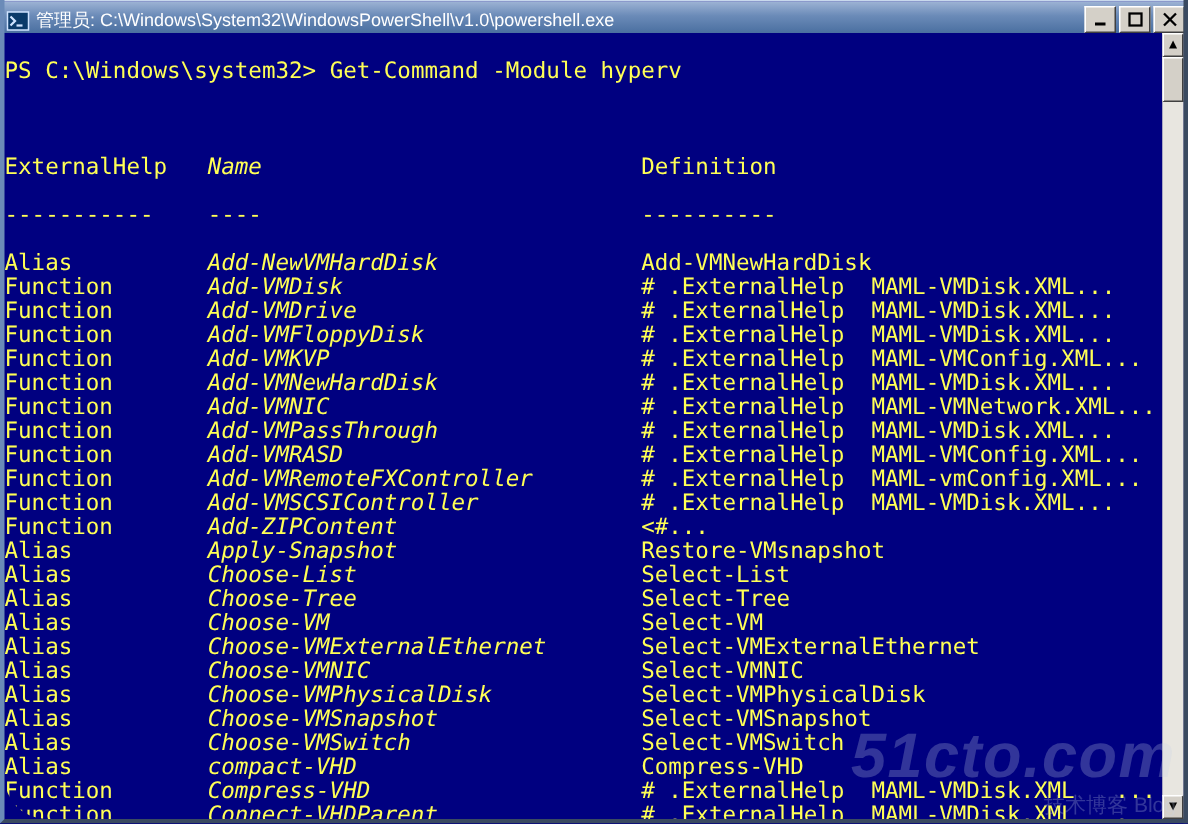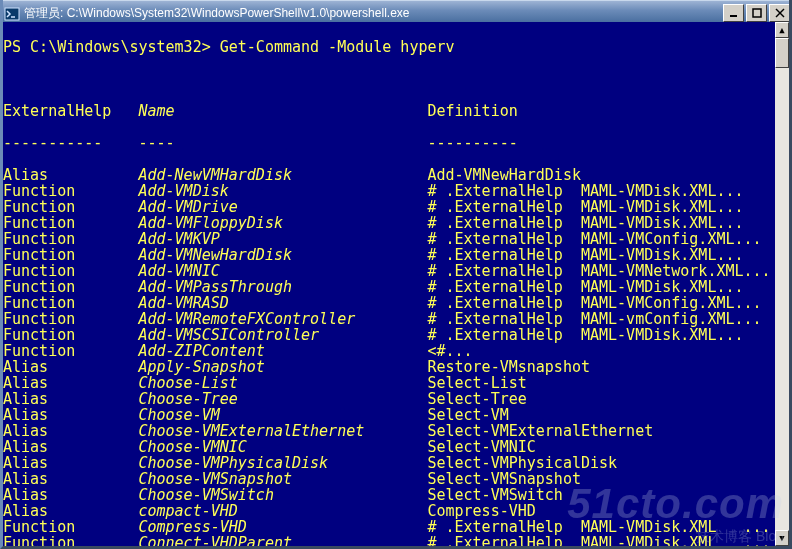--- a/index.html
+++ b/index.html
@@ -60,20 +60,21 @@
       right: 17px;
       bottom: 3px;
       background: #000080;
       color: #ffff55;
       font-family: "NSimSun", "SimSun", "Consolas", monospace;
       font-size: 15px;
       line-height: 16px;
       white-space: pre;
       overflow: hidden;
       padding-top: 1px;
+      border-radius: 28px;
     }
     .outer-border {
       position: absolute; inset: 0;
       border-left: 3px solid #6b8bb8;
       border-right: 3px solid #3a4a60;
       border-bottom: 3px solid #3a4a60;
       pointer-events: none;
     }
     .scrollbar {
       position: absolute;

